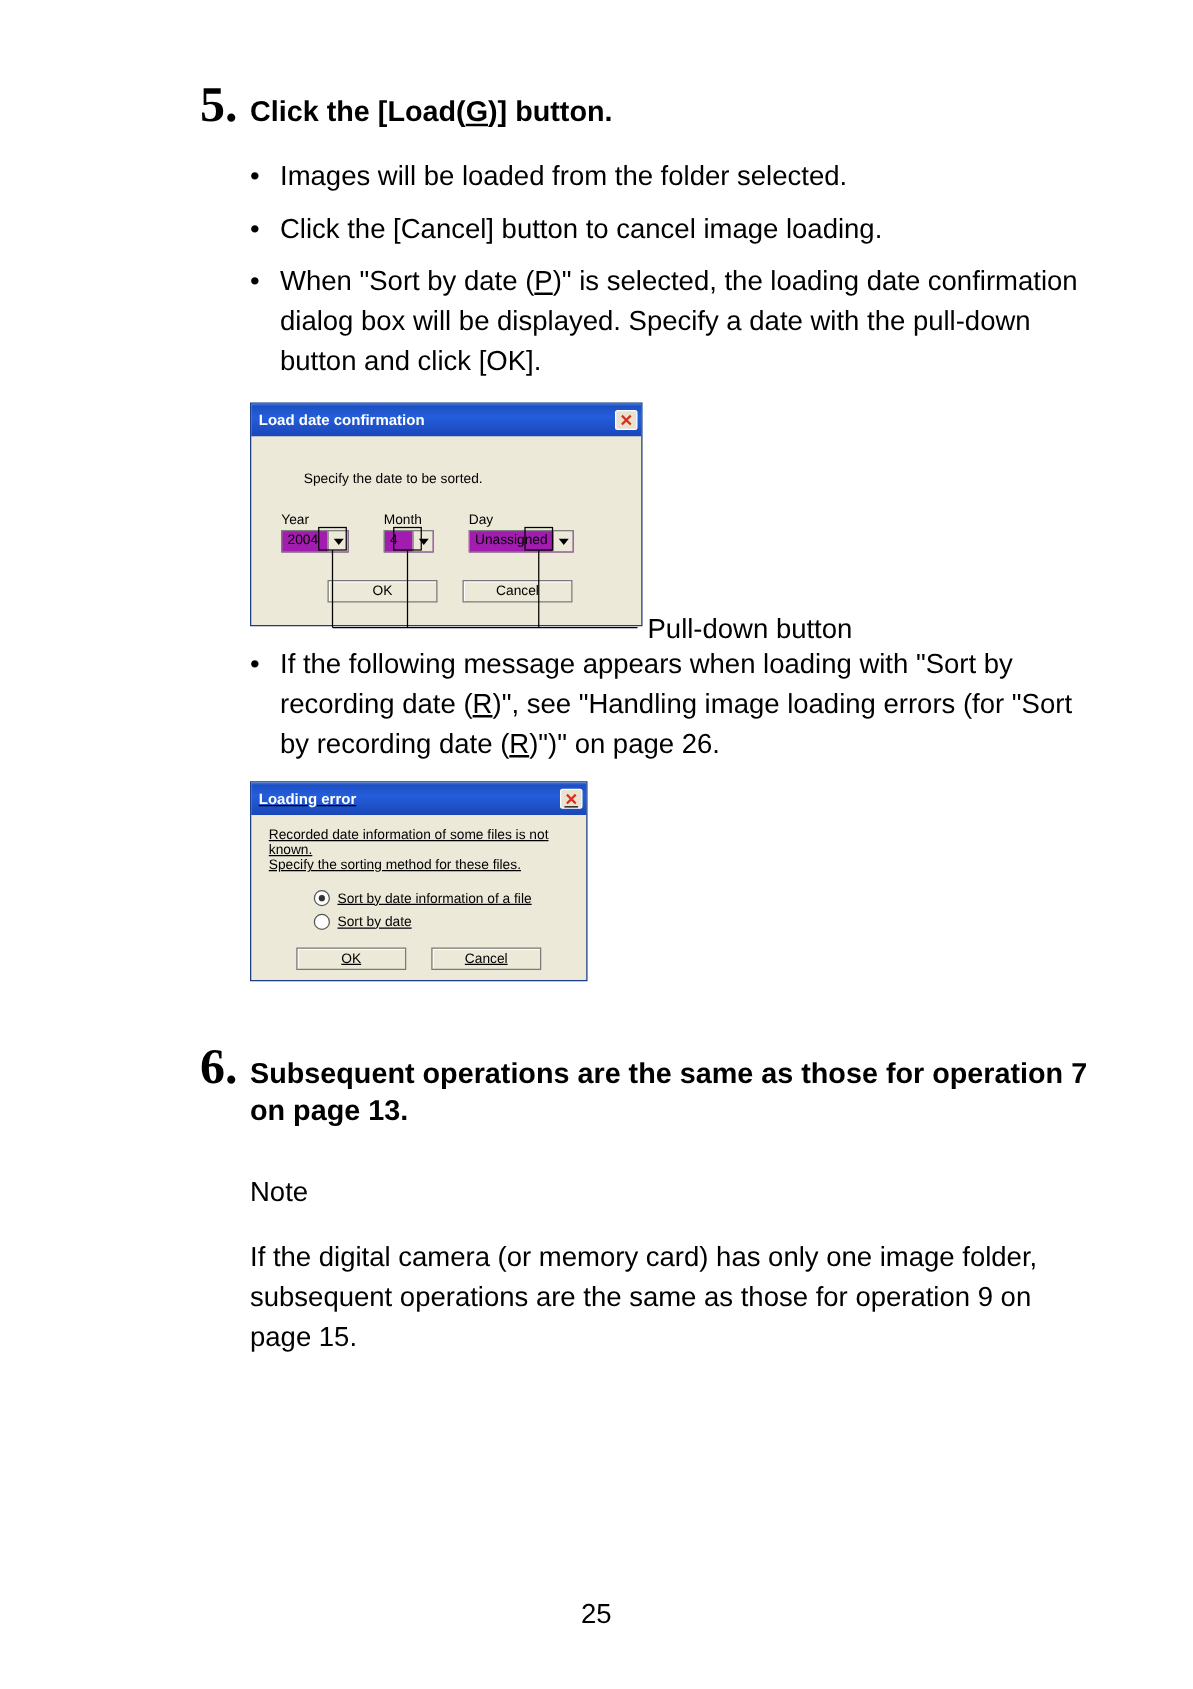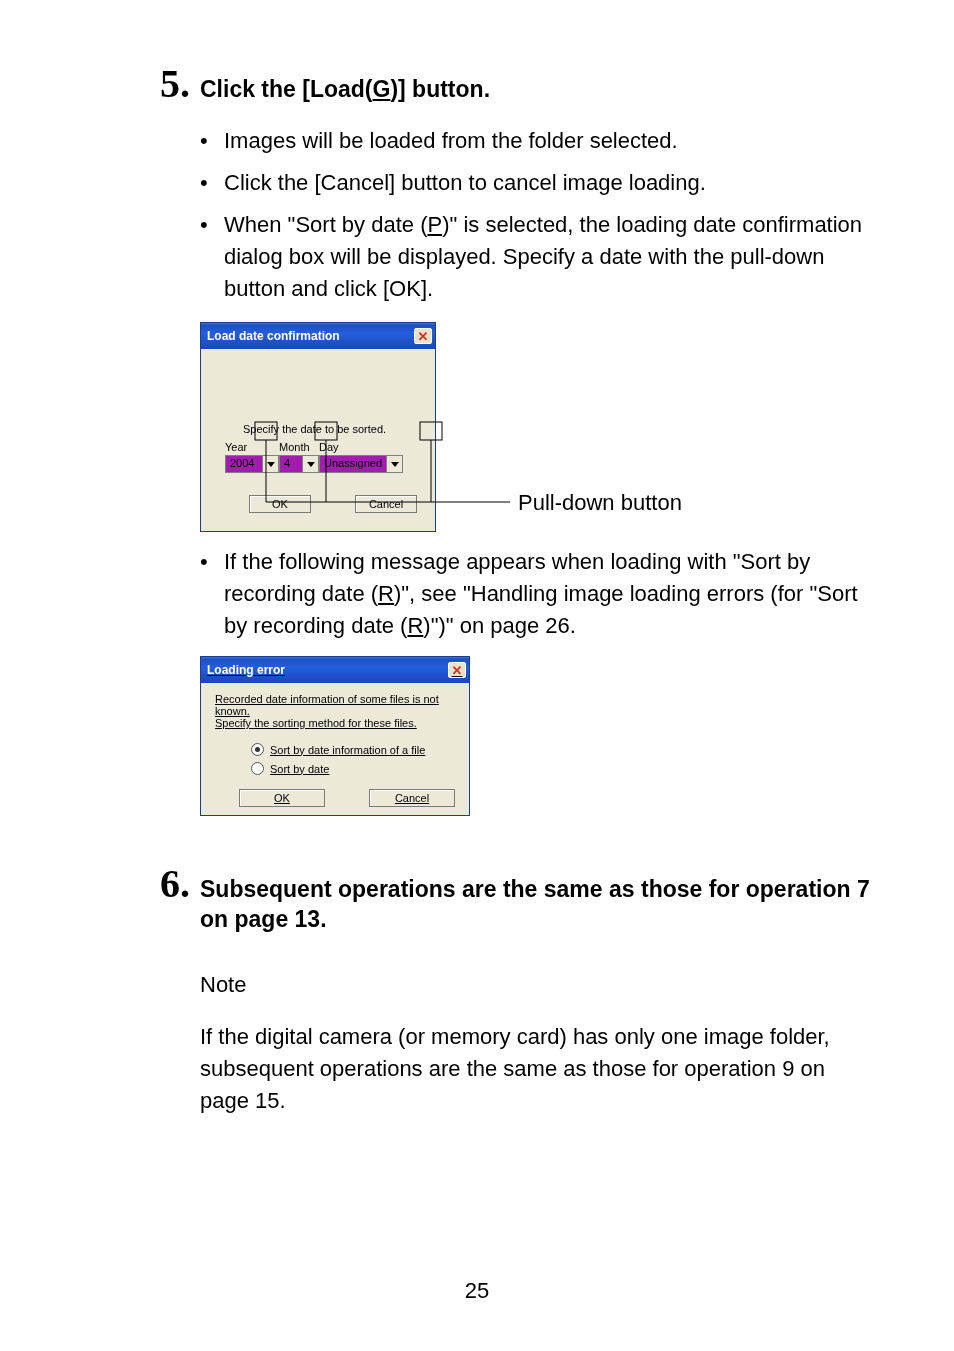--- a/index.html
+++ b/index.html
@@ -93,30 +93,31 @@
     line-height: 1;
     font-family: Arial, sans-serif;
   }
   
   .dialog1-wrap {
     margin: 18px 0 10px 40px;
     position: relative;
     width: 520px;
   }
   .dialog1 {
-    width: 236px;
+    width: 314px;
   }
   .dialog1 .body {
     padding: 28px 18px 10px 24px;
     font-size: 11px;
     color: #000;
   }
   .date-row {
     display: flex;
-    margin-top: 6px;
+    gap: 28px;
+    margin-top: 21px;
     align-items: flex-start;
   }
   .date-col {
     display: flex;
     flex-direction: column;
   }
   .date-col .lbl {
     font-size: 11px;
     margin-bottom: 2px;
   }
@@ -157,21 +158,20 @@
     margin-bottom: 8px;
   }
   .win-btn {
     border: 1px solid #7a7a7a;
     background: #ece9d8;
     font-size: 11px;
     padding: 2px 0;
     width: 86px;
     text-align: center;
     box-shadow: 1px 1px 0 #fff inset;
-    margin-left: 24px;
   }
 
   
   .d1-overlay {
     position: absolute;
     left: 0; top: 0;
     width: 520px;
     height: 200px;
     pointer-events: none;
   }
@@ -255,21 +255,21 @@
 
   <div class="dialog1-wrap">
     <div class="dialog dialog1">
       <div class="titlebar titlebar-blue">
         <span>Load date confirmation</span>
         <div class="close-btn">
           <span class="x">✕</span>
         </div>
       </div>
       <div class="body">
-        <div style="margin-left:18px;margin-top:46px;">Specify the date to be sorted.</div>
+        <div style="margin-left:18px;">Specify the date to be sorted.</div>
         <div class="date-row">
           <div class="date-col">
             <span class="lbl">Year</span>
             <div class="combo">
               <span class="val">2004</span>
               <span class="arrow-btn">
                   <span class="tri-down"></span>
                 </span>
             </div>
           </div>

